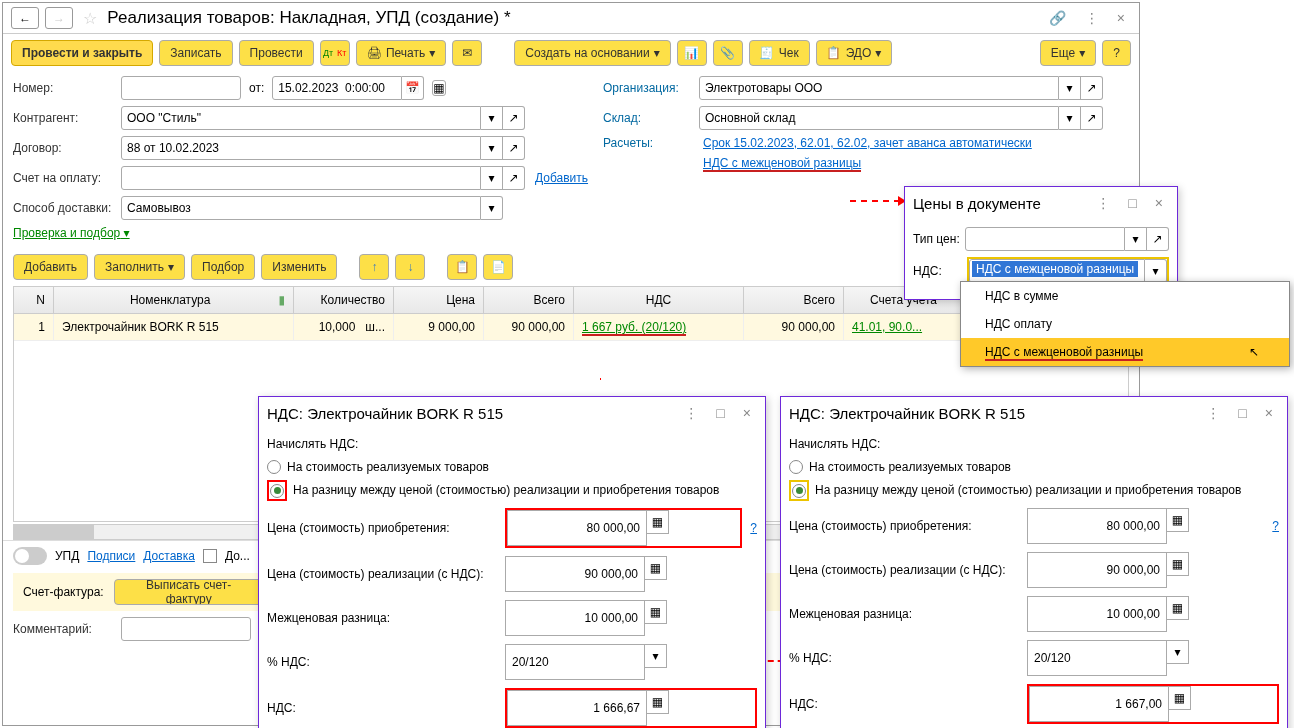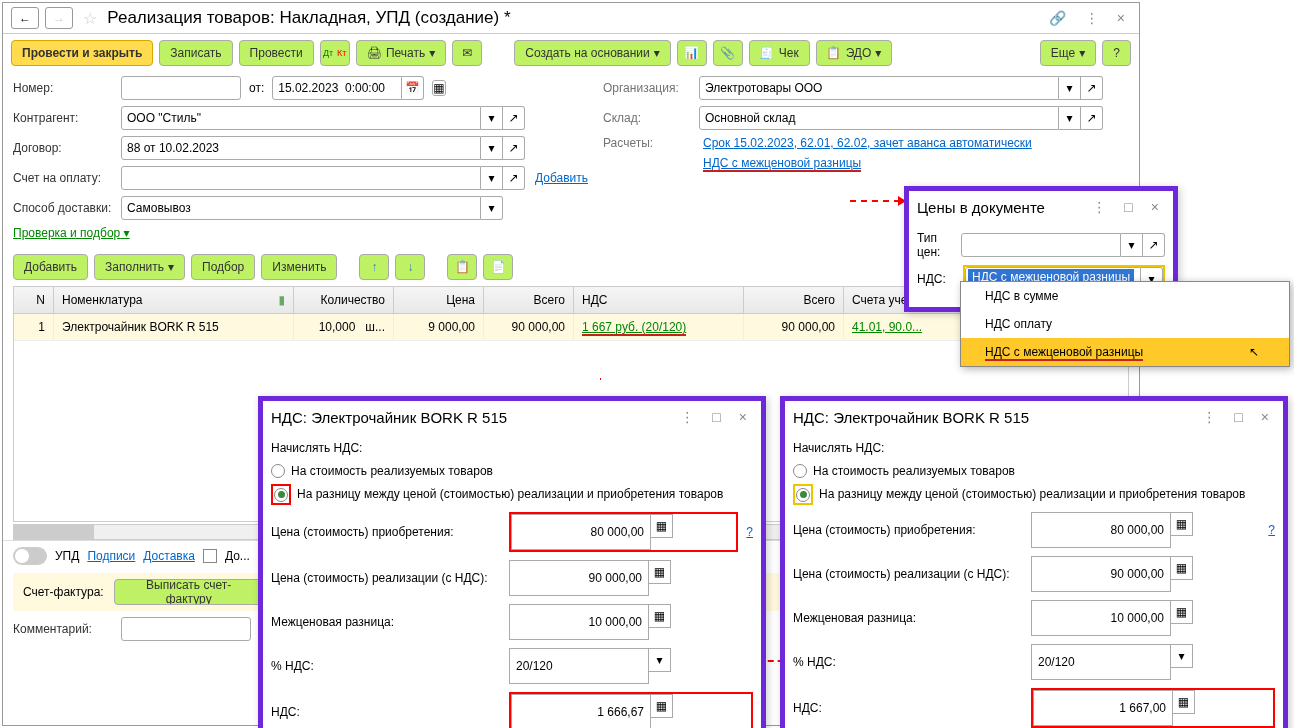--- a/index.html
+++ b/index.html
@@ -4,57 +4,57 @@
 <style>
 * { box-sizing: border-box; margin: 0; padding: 0; font-family: Arial, sans-serif; font-size: 12px; }
 body { background: #fff; position: relative; width: 1294px; height: 728px; overflow: hidden; }
 .main-window { position: absolute; top: 2px; left: 2px; width: 1138px; height: 724px; border: 1px solid #999; background: #fff; }
 .titlebar { display: flex; align-items: center; padding: 4px 8px; gap: 6px; border-bottom: 1px solid #ccc; }
 .nav-btn { width: 28px; height: 22px; border: 1px solid #999; border-radius: 3px; background: #fff; display: inline-flex; align-items: center; justify-content: center; cursor: pointer; }
 .star-icon { color: #ccc; font-size: 16px; margin: 0 4px; }
 .window-title { font-size: 17px; font-weight: normal; flex: 1; }
 .win-ctrl { color: #888; cursor: pointer; padding: 2px 6px; font-size: 14px; }
 .toolbar { display: flex; align-items: center; gap: 6px; padding: 6px 8px; flex-wrap: wrap; }
-.btn { border: 1px solid #aaa; border-radius: 4px; background: #bef264; padding: 4px 10px; cursor: pointer; display: inline-flex; align-items: center; gap: 4px; height: 26px; color: #333; }
+.btn { border: 1px solid #aaa; border-radius: 4px; background: #fde047; padding: 4px 10px; cursor: pointer; display: inline-flex; align-items: center; gap: 4px; height: 26px; color: #333; }
 .btn-yellow { background: #ffdb4d; border-color: #d4a800; font-weight: bold; }
 .btn-icon { width: 30px; padding: 3px; justify-content: center; }
 .form-area { padding: 4px 10px; }
 .form-row { display: flex; align-items: center; margin-bottom: 6px; }
 .form-label { width: 108px; color: #333; }
-.form-label2 { width: 100px; color: #737373; }
+.form-label2 { width: 100px; color: #0369a1; }
 .input { border: 1px solid #aaa; border-radius: 3px; padding: 3px 5px; height: 24px; background: #fff; }
 .input-grp { display: flex; }
 .input-grp .input { border-radius: 3px 0 0 3px; }
 .input-grp .btn-sm { border: 1px solid #aaa; border-left: none; background: #fff; width: 22px; height: 24px; display: inline-flex; align-items: center; justify-content: center; cursor: pointer; }
 .input-grp .btn-sm:last-child { border-radius: 0 3px 3px 0; }
 .link { color: #0066cc; text-decoration: underline; cursor: pointer; }
 .link-green { color: #008800; text-decoration: underline; cursor: pointer; }
 .left-col { display: inline-block; width: 590px; vertical-align: top; }
 .right-col { display: inline-block; width: 500px; vertical-align: top; }
 .tab-toolbar { display: flex; align-items: center; gap: 6px; padding: 4px 10px; }
 .table { border: 1px solid #ccc; margin: 2px 10px; }
 .table-header { display: flex; background: #e8e8e8; border-bottom: 1px solid #ccc; }
-.th { padding: 6px 8px; border-right: 1px solid #ccc; background: linear-gradient(#f5f5f5, #e8e8e8); }
+.th { padding: 6px 8px; border-right: 1px solid #ccc; background: linear-gradient(#f5f5f5, #e8e8e8); text-align: center; }
 .table-row { display: flex; background: #fff9e0; border-bottom: 1px solid #eee; }
 .td { padding: 6px 8px; border-right: 1px solid #eee; }
 .th-n, .td-n { width: 40px; text-align: right; }
 .th-nom, .td-nom { width: 240px; }
 .th-qty, .td-qty { width: 100px; text-align: right; }
 .th-price, .td-price { width: 90px; text-align: right; }
 .th-sum, .td-sum { width: 90px; text-align: right; }
 .th-vat, .td-vat { width: 170px; }
 .th-total, .td-total { width: 100px; text-align: right; }
 .th-acc, .td-acc { width: 120px; }
 .scrollbar-h { height: 16px; background: #f0f0f0; margin: 0 10px; border: 1px solid #ccc; display: flex; }
 .scroll-thumb { background: #ccc; height: 100%; width: 80px; }
 .bottom-bar { padding: 6px 10px; display: flex; align-items: center; gap: 8px; border-top: 1px solid #ddd; }
 .toggle { width: 34px; height: 18px; background: #ccc; border-radius: 9px; position: relative; }
 .toggle::after { content: ''; position: absolute; width: 14px; height: 14px; background: #fff; border-radius: 50%; top: 2px; left: 2px; }
 .tab-area { background: #fff9dd; padding: 6px 10px; margin: 2px 10px; display: flex; align-items: center; gap: 10px; }
-.popup { position: absolute; background: #fff; border: 5px solid #6d28d9; box-shadow: 2px 2px 8px rgba(0,0,0,0.2); }
+.popup { position: absolute; background: #fff; border: 1px solid #6d28d9; box-shadow: 2px 2px 8px rgba(0,0,0,0.2); }
 .popup-prices { top: 186px; left: 904px; width: 274px; z-index: 10; }
 .popup-title { display: flex; align-items: center; padding: 6px 8px; gap: 6px; }
 .popup-title-text { font-size: 15px; flex: 1; }
 .popup-body { padding: 8px; }
 .popup-row { display: flex; align-items: center; margin-bottom: 6px; gap: 4px; }
 .dropdown-list { position: absolute; top: 281px; left: 960px; width: 330px; background: #fff; border: 1px solid #888; box-shadow: 2px 2px 8px rgba(0,0,0,0.3); z-index: 20; }
 .dropdown-item { padding: 7px 24px; cursor: pointer; }
 .dropdown-item.selected { background: #ffc929; }
 .popup-vat1 { top: 396px; left: 258px; width: 508px; z-index: 15; }
 .popup-vat2 { top: 396px; left: 780px; width: 508px; z-index: 15; }

